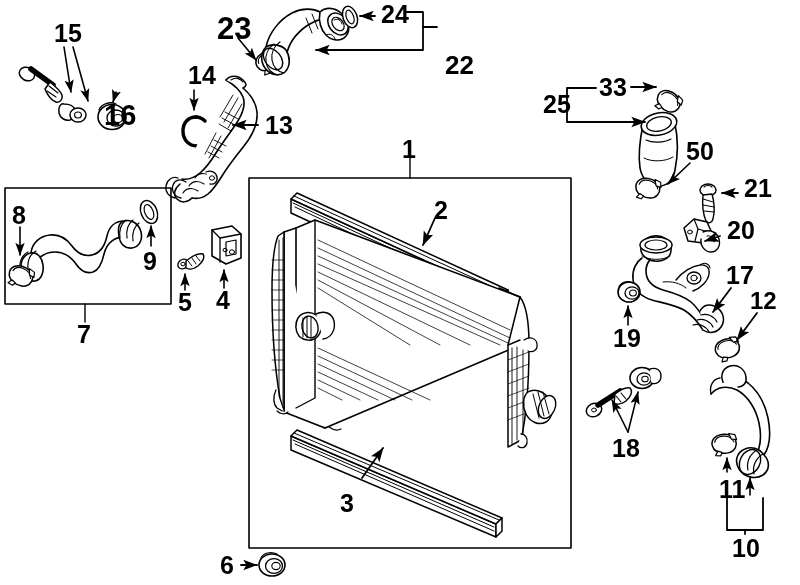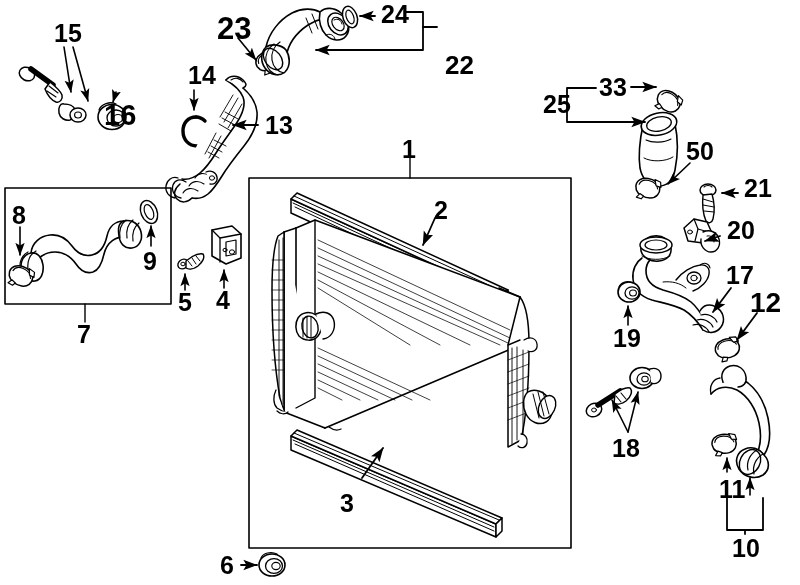--- a/index.html
+++ b/index.html
@@ -368,21 +368,21 @@
 <div class="lbl" style="left:434px;top:198px;font-size:25px;">2</div>
 <div class="lbl" style="left:340px;top:491px;font-size:25px;">3</div>
 <div class="lbl" style="left:216px;top:288px;font-size:25px;">4</div>
 <div class="lbl" style="left:178px;top:290px;font-size:25px;">5</div>
 <div class="lbl" style="left:220px;top:553px;font-size:25px;">6</div>
 <div class="lbl" style="left:77px;top:322px;font-size:25px;">7</div>
 <div class="lbl" style="left:12px;top:203px;font-size:25px;">8</div>
 <div class="lbl" style="left:143px;top:249px;font-size:25px;">9</div>
 <div class="lbl" style="left:732px;top:536px;font-size:25px;">10</div>
 <div class="lbl" style="left:719px;top:477px;font-size:25px;">11</div>
-<div class="lbl" style="left:750px;top:289px;font-size:28px;">12</div>
+<div class="lbl" style="left:750px;top:289px;font-size:24px;">12</div>
 <div class="lbl" style="left:265px;top:113px;font-size:25px;">13</div>
 <div class="lbl" style="left:188px;top:63px;font-size:25px;">14</div>
 <div class="lbl" style="left:54px;top:21px;font-size:25px;">15</div>
 <div class="lbl" style="left:104px;top:65px;font-size:29px;margin-top:36px;">16</div>
 <div class="lbl" style="left:726px;top:263px;font-size:25px;">17</div>
 <div class="lbl" style="left:612px;top:436px;font-size:25px;">18</div>
 <div class="lbl" style="left:613px;top:326px;font-size:25px;">19</div>
 <div class="lbl" style="left:727px;top:218px;font-size:25px;">20</div>
 <div class="lbl" style="left:744px;top:176px;font-size:25px;">21</div>
 <div class="lbl" style="left:445px;top:16px;font-size:26px;margin-top:36px;">22</div>

